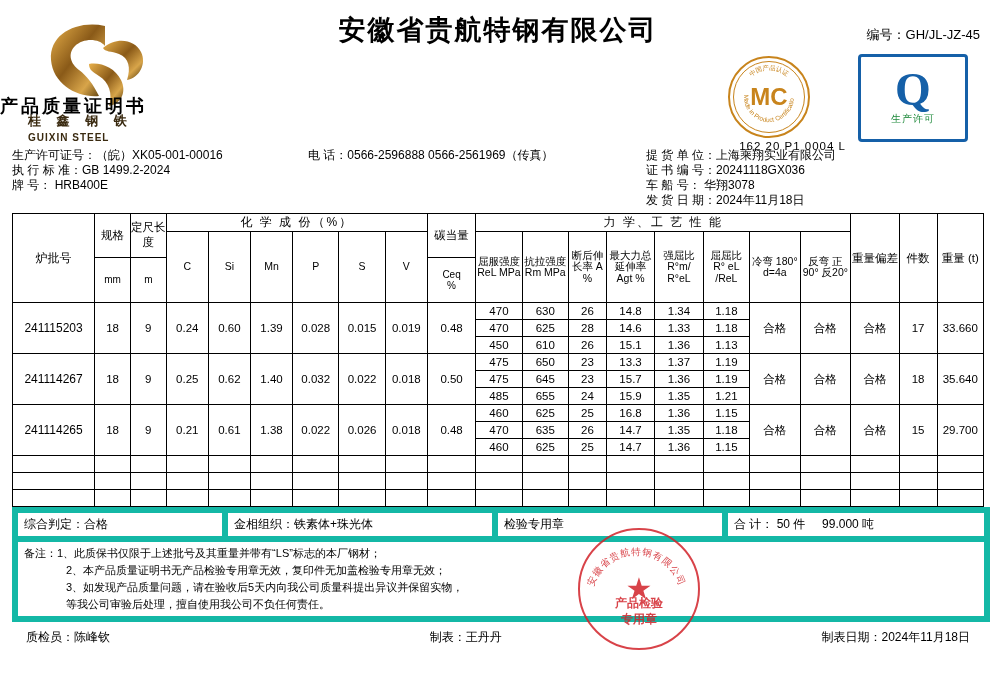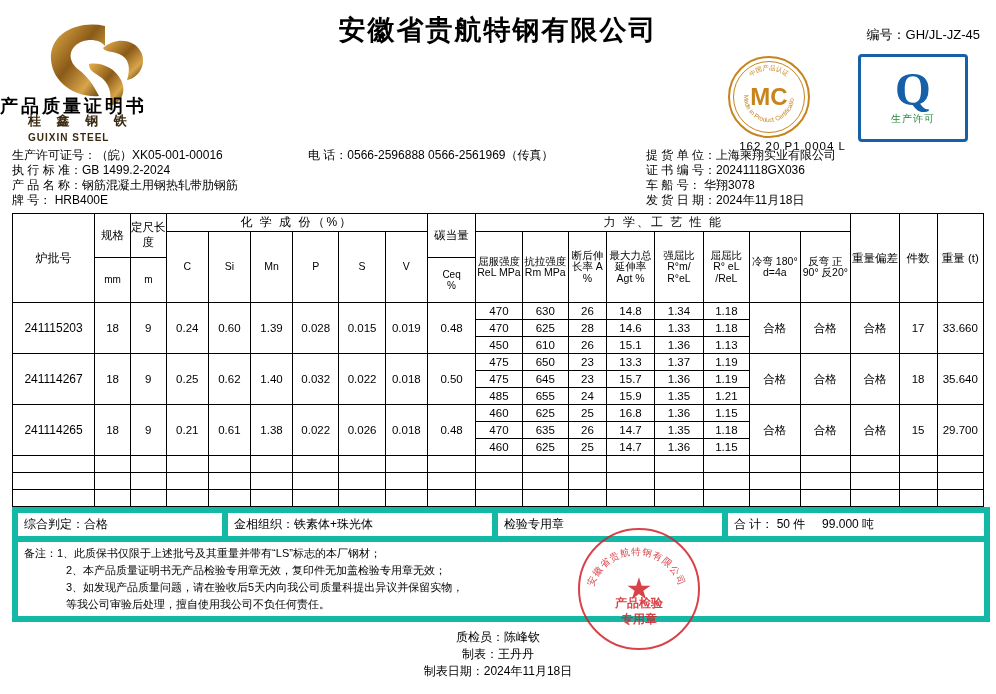--- a/index.html
+++ b/index.html
@@ -119,21 +119,21 @@
   .redstamp .ctr1{
     position:absolute;left:50%;top:50%;transform:translate(-50%,6px);
     color:#d2232a;font-size:12px;font-weight:bold;white-space:nowrap;
   }
   .redstamp .ctr2{
     position:absolute;left:50%;top:50%;transform:translate(-50%,22px);
     color:#d2232a;font-size:12px;font-weight:bold;white-space:nowrap;
   }
   .signrow{
     display:flex;justify-content:space-between;align-items:center;
-    font-size:12px;margin:7px 14px 0 14px;flex-direction:column;
+    font-size:12px;margin:7px 14px 0 14px;
   }
 </style>
 </head>
 <body>
 
 <div class="page">
 
   <div class="header">
 
     <div class="logo">
@@ -175,21 +175,20 @@
     <div class="sq-stamp">
       <div class="sq-q">Q</div>
       <div class="sq-label">生产许可</div>
     </div>
   </div>
 
   <div class="info">
     <div class="info-col c1">
       <div class="info-row">生产许可证号：（皖）XK05-001-00016</div>
       <div class="info-row">执 行 标 准：GB 1499.2-2024</div>
-      <div class="info-row">产 品 名 称：钢筋混凝土用钢热轧带肋钢筋</div>
       <div class="info-row">牌    号：    HRB400E</div>
     </div>
     <div class="info-col c2">
       <div class="info-row">电    话：0566-2596888  0566-2561969（传真）</div>
     </div>
     <div class="info-col c3">
       <div class="info-row">提 货 单 位：上海乘翔实业有限公司</div>
       <div class="info-row">证 书 编 号：20241118GX036</div>
       <div class="info-row">车 船 号：  华翔3078</div>
       <div class="info-row">发 货 日 期：2024年11月18日</div>

